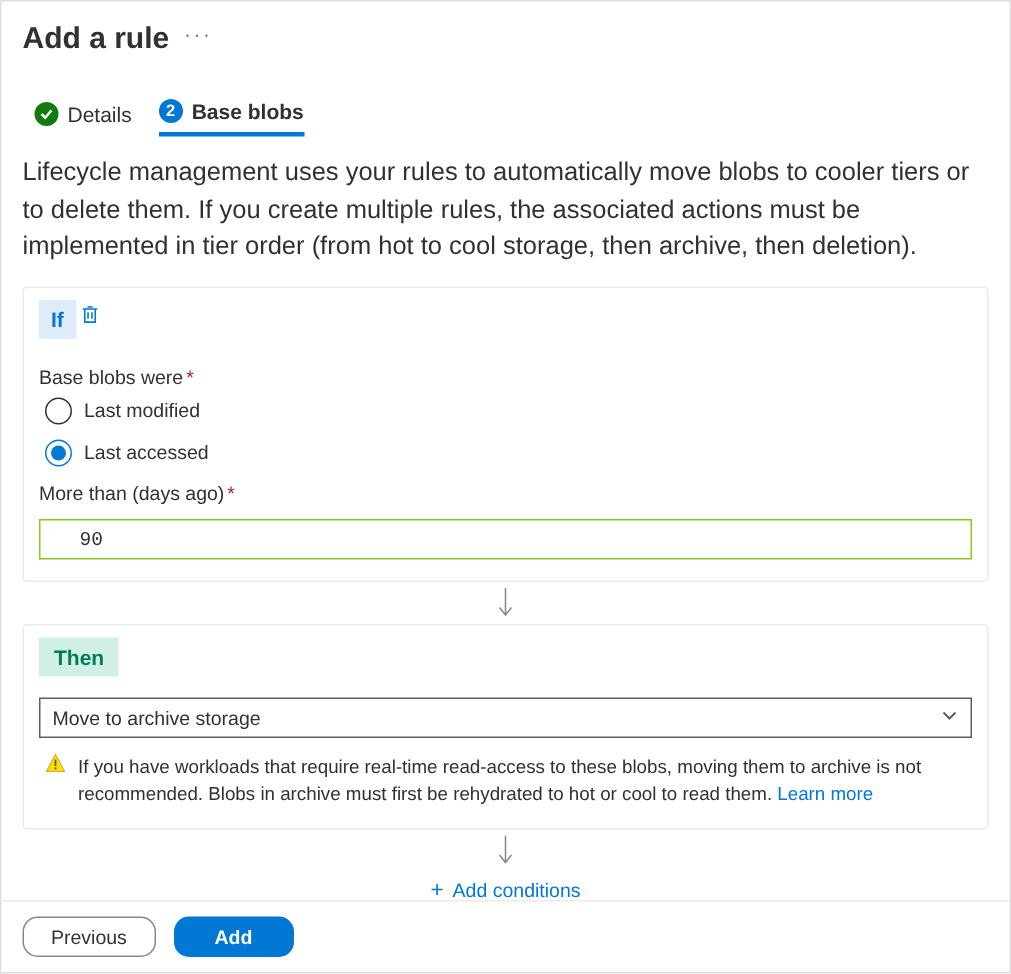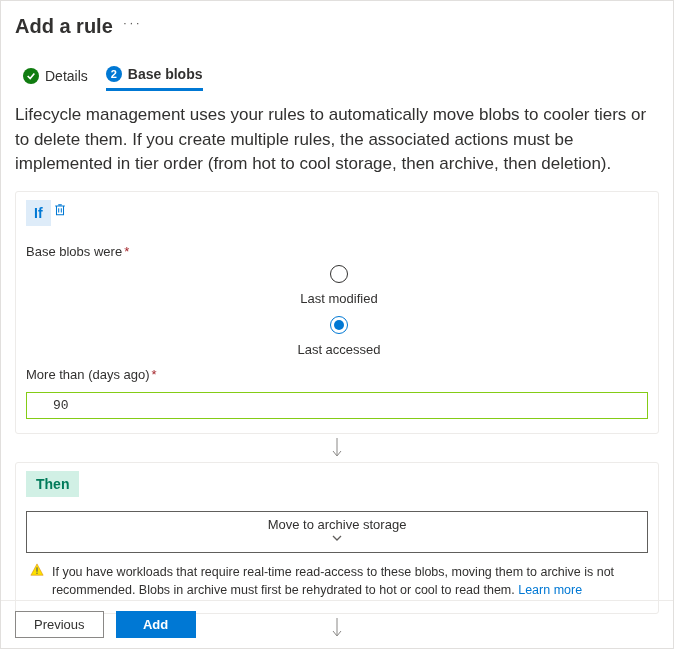--- a/index.html
+++ b/index.html
@@ -80,21 +80,21 @@
     }
     .trash { color:#0078d4; cursor:pointer; padding:2px 2px; }
     .trash svg { width:14px; height:15px; stroke:#0078d4; }
     .field-label {
       font-size: 13px;
       color:#323130;
       margin: 10px 0 6px 0;
     }
     .req { color:#a4262c; margin-left:2px; }
     .radio-group { display:flex; flex-direction:column; gap:10px; margin-top:6px; margin-left:4px; }
-    .radio-item { display:flex; align-items:center; gap:8px; cursor:pointer;flex-direction:column; }
+    .radio-item { display:flex; align-items:center; gap:8px; cursor:pointer; }
     .radio-outer {
       width:18px; height:18px; border-radius:50%;
       border:1px solid #323130;
       display:flex; align-items:center; justify-content:center;
     }
     .radio-outer.selected { border-color:#0078d4; }
     .radio-inner {
       width:10px; height:10px; border-radius:50%; background:#0078d4;
     }
     .radio-label { font-size:13px; }
@@ -123,21 +123,20 @@
       margin: 8px 0 14px 0;
     }
     .select {
       width:100%;
       border:1px solid #605e5c;
       padding:5px 8px;
       font-size:13px;
       display:flex; justify-content:space-between; align-items:center;
       cursor:pointer;
       background:#fff;
-      flex-direction:column;
     }
     .chev svg { width:12px; height:12px; stroke:#605e5c; }
     .warning-row {
       display:flex; gap:8px;
       margin-top:10px;
       padding: 0 4px;
     }
     .warn-icon svg { width:14px; height:14px; }
     .warn-text { font-size:12.5px; line-height:1.45; color:#323130; }
     .warn-text a { color:#0078d4; text-decoration:none; cursor:pointer; }
@@ -155,21 +154,21 @@
       border-top:1px solid #edebe9;
       padding:10px 14px;
       display:flex; gap:12px;
     }
     .btn {
       min-width:80px;
       padding:5px 18px;
       font-size:13px;
       font-family:inherit;
       cursor:pointer;
-      border-radius:0;
+      border-radius:10px;
     }
     .btn-secondary {
       background:#fff; border:1px solid #8a8886; color:#323130;
     }
     .btn-primary {
       background:#0078d4; border:1px solid #0078d4; color:#fff; font-weight:600;
     }
   </style>
 </head>
 <body>

